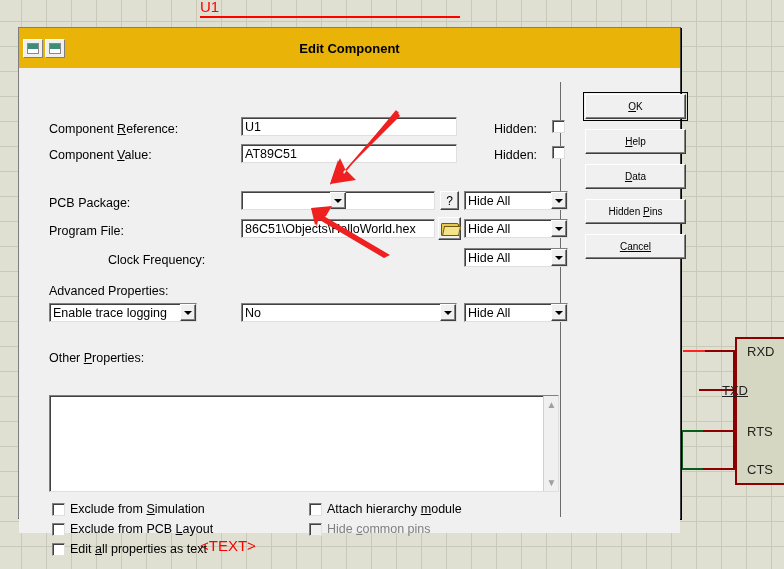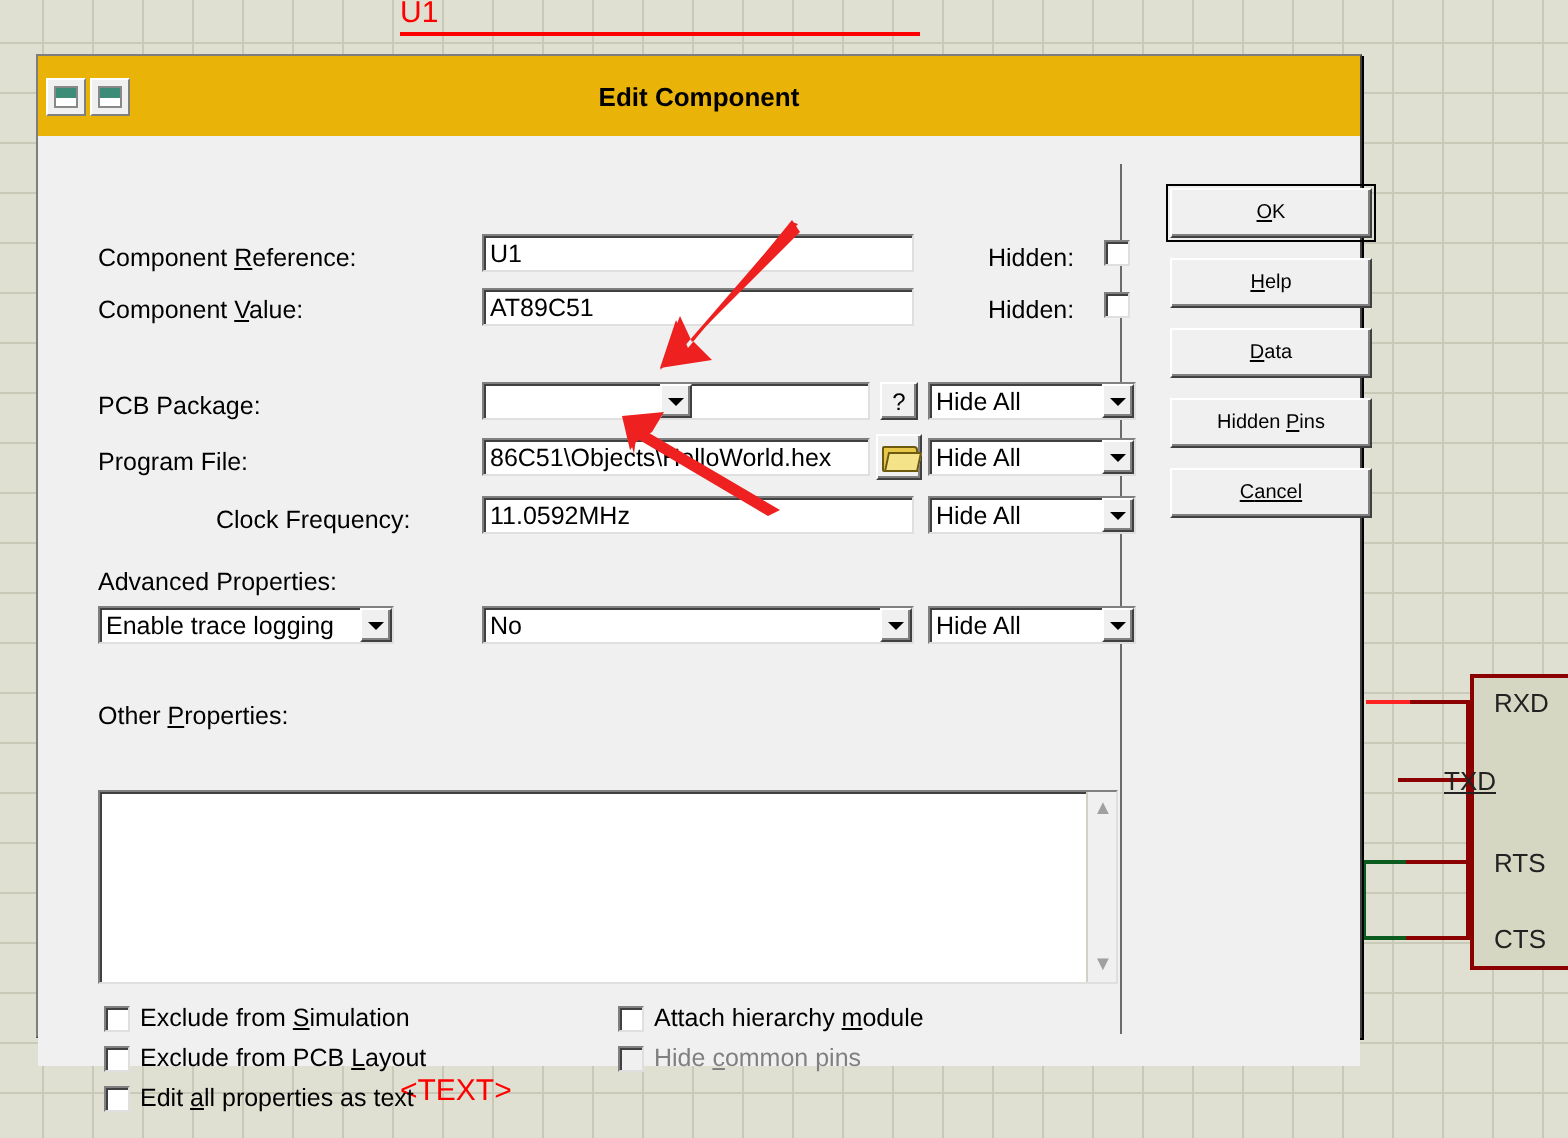--- a/index.html
+++ b/index.html
@@ -397,21 +397,20 @@
     <div class="tbox" style="left:222px; top:151px; width:194px;">86C51\Objects\HelloWorld.hex</div>
     <div class="sq-btn" style="left:419px; top:149px; width:23px; height:23px;">
       <span class="folder-ico"></span>
     </div>
     <div class="combo" style="left:445px; top:151px; width:104px;">
       <span class="ctext">Hide All</span>
       <span class="carrow"></span>
     </div>
 
     <div class="frm-label" style="left:42px; top:185px;margin-left:47px;">Clock Frequency:</div>
-    <div class="tbox" style="left:222px; top:180px; width:216px;">11.0592MHz</div>
     <div class="combo" style="left:445px; top:180px; width:104px;">
       <span class="ctext">Hide All</span>
       <span class="carrow"></span>
     </div>
 
     <div class="frm-label" style="left:30px; top:216px;">Advanced Properties:</div>
     <div class="combo" style="left:30px; top:235px; width:148px;justify-content:center;">
       <span class="ctext">Enable trace logging</span>
       <span class="carrow"></span>
     </div>

